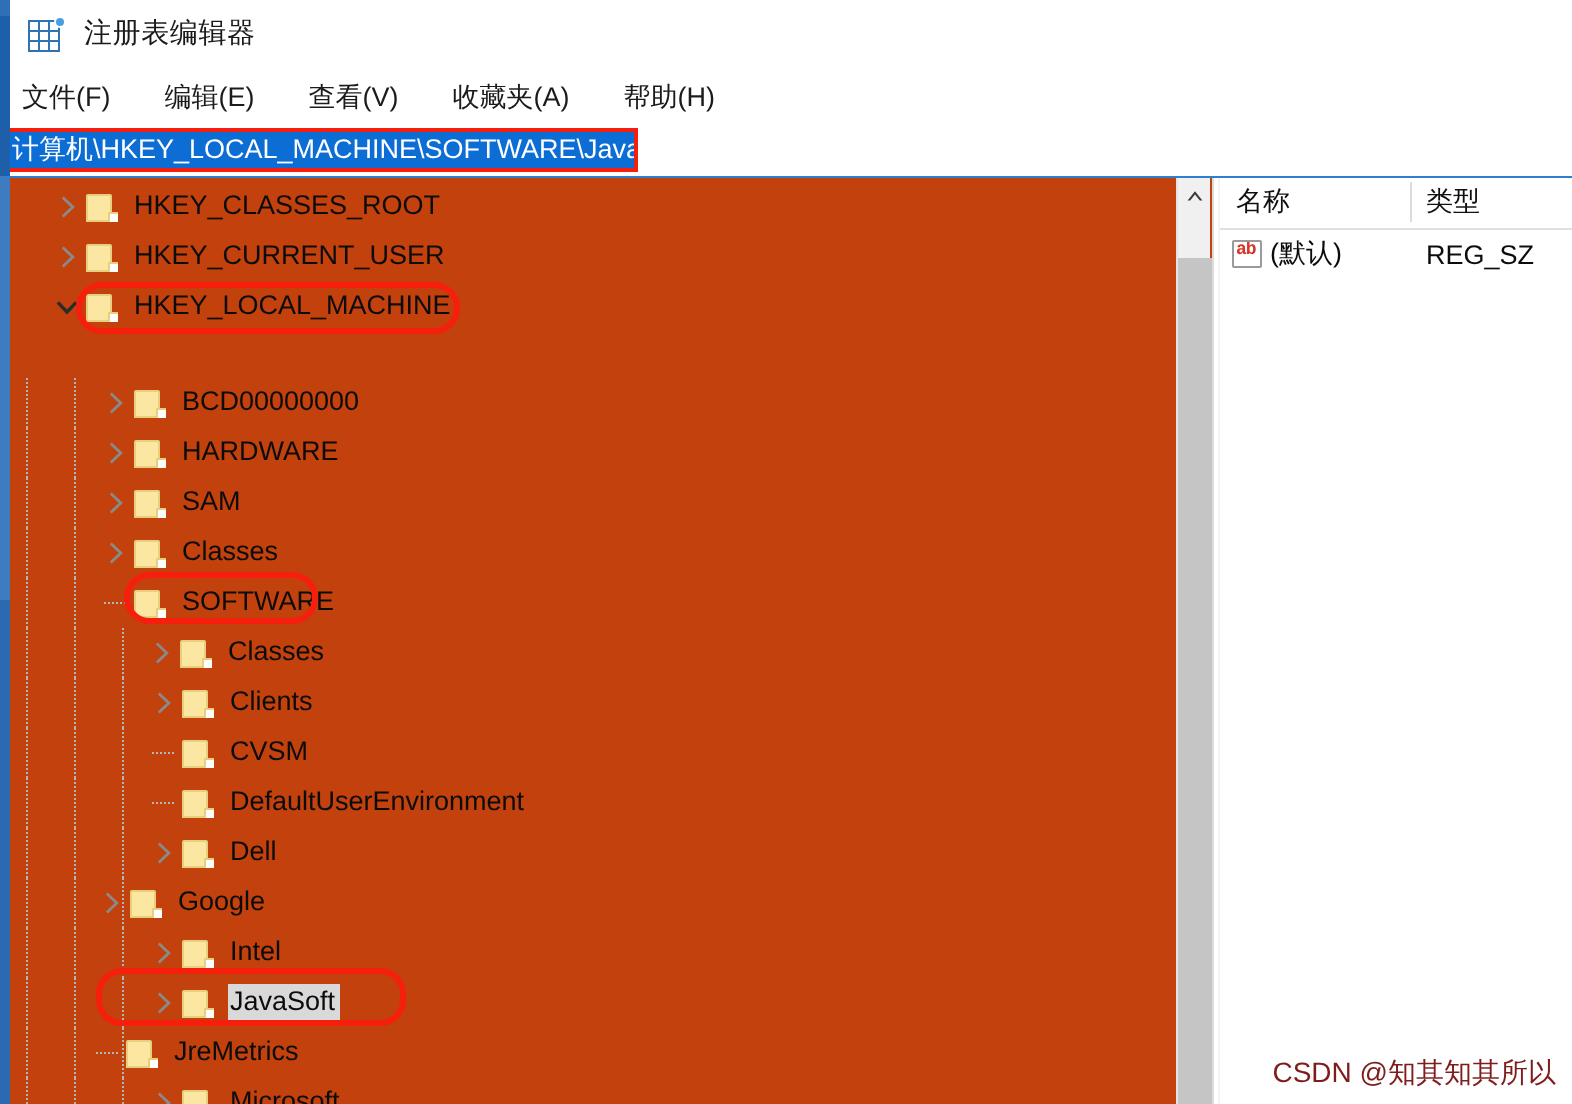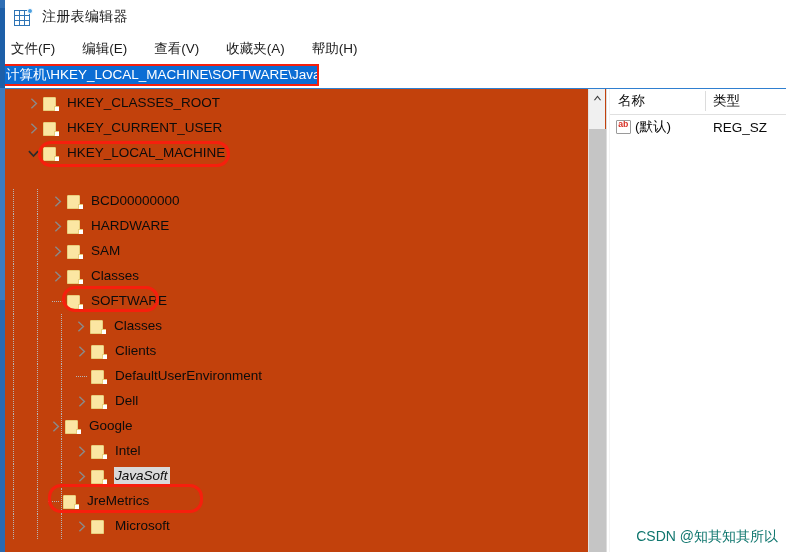--- a/index.html
+++ b/index.html
@@ -330,21 +330,21 @@
     border-radius: 13px;
     pointer-events: none;
     z-index: 20;
   }
 
   
   .watermark {
     position: absolute;
     right: 8px; bottom: 6px;
     font-size: 14px;
-    color: #0f766e;
+    color: #7f1d1d;
     white-space: nowrap;
     z-index: 25;
     user-select: none;
   }
 </style>
 </head>
 <body>
 
 <div id="app">
 
@@ -527,20 +527,33 @@
           <div class="guide" style="left: 8px;"></div>
           <div class="guide" style="left: 32px;"></div>
           <div class="guide" style="left: 56px;"></div>
           <div class="twisty">
             <div class="guide-stub" style="left: 2px; width: 11px;"></div>
           </div>
           <div class="folder">
             <div class="body"></div>
             <div class="flap"></div>
           </div>
+          <div class="node-label">CVSM</div>
+        </div>
+        <div class="tree-row" style="padding-left: 69px;">
+          <div class="guide" style="left: 8px;"></div>
+          <div class="guide" style="left: 32px;"></div>
+          <div class="guide" style="left: 56px;"></div>
+          <div class="twisty">
+            <div class="guide-stub" style="left: 2px; width: 11px;"></div>
+          </div>
+          <div class="folder">
+            <div class="body"></div>
+            <div class="flap"></div>
+          </div>
           <div class="node-label">DefaultUserEnvironment</div>
         </div>
         <div class="tree-row" style="padding-left: 69px;">
           <div class="guide" style="left: 8px;"></div>
           <div class="guide" style="left: 32px;"></div>
           <div class="guide" style="left: 56px;"></div>
           <div class="twisty">
             <svg width="8" height="11" viewBox="0 0 8 11">
               <path d="M1.4 0.8 L6.4 5.5 L1.4 10.2" fill="none" stroke="#8a8a8a" stroke-width="1.4"></path>
             </svg>
@@ -574,21 +587,21 @@
             <svg width="8" height="11" viewBox="0 0 8 11">
               <path d="M1.4 0.8 L6.4 5.5 L1.4 10.2" fill="none" stroke="#8a8a8a" stroke-width="1.4"></path>
             </svg>
           </div>
           <div class="folder">
             <div class="body"></div>
             <div class="flap"></div>
           </div>
           <div class="node-label">Intel</div>
         </div>
-        <div class="tree-row selected" style="padding-left: 69px; font-style: italic;">
+        <div class="tree-row selected" style="padding-left: 69px;">
           <div class="guide" style="left: 8px;"></div>
           <div class="guide" style="left: 32px;"></div>
           <div class="guide" style="left: 56px;"></div>
           <div class="twisty">
             <svg width="8" height="11" viewBox="0 0 8 11">
               <path d="M1.4 0.8 L6.4 5.5 L1.4 10.2" fill="none" stroke="#8a8a8a" stroke-width="1.4"></path>
             </svg>
           </div>
           <div class="folder">
             <div class="body"></div>

